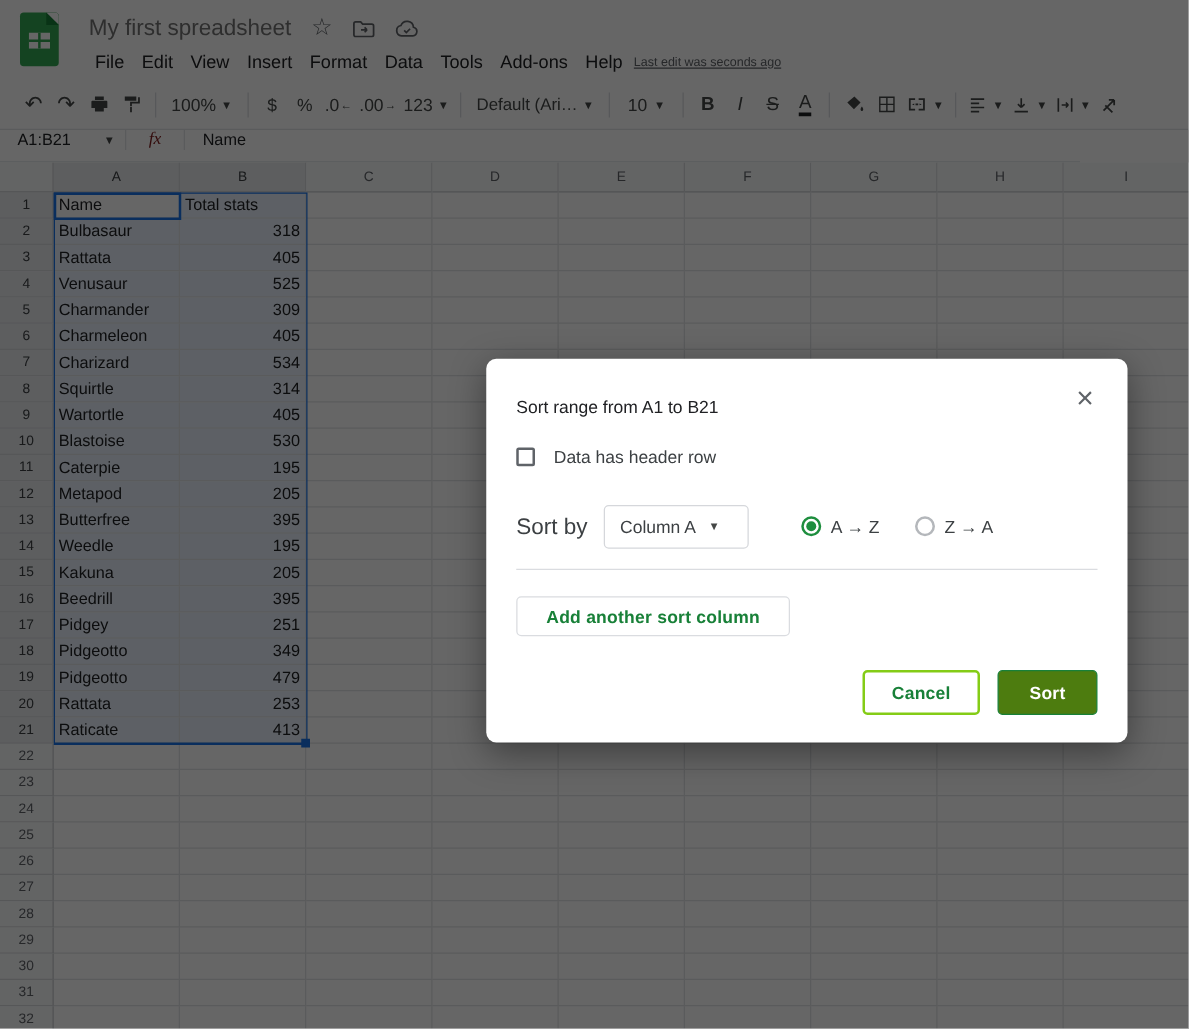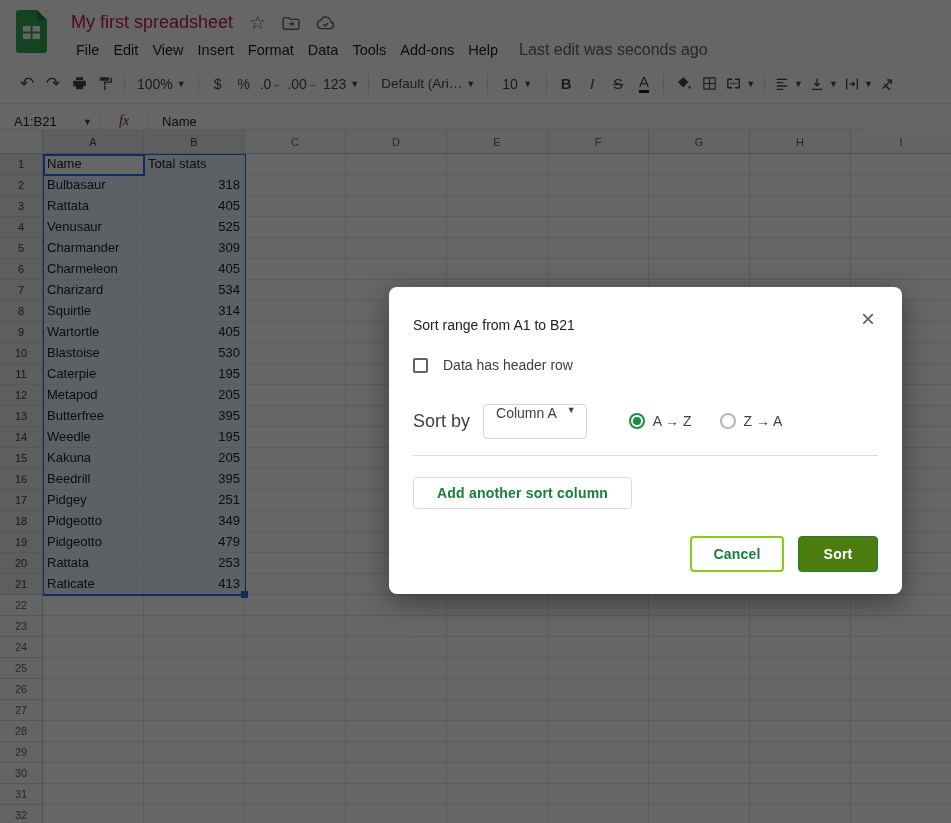--- a/index.html
+++ b/index.html
@@ -10,44 +10,44 @@
     background: #fff;
     color: #202124;
   }
   
   .topbar { position: absolute; left:0; top:0; width:951px; height:64px; background:#fff; }
   .logo { position:absolute; left:16px; top:10px; width:31px; height:43px; background:#34a853; border-radius:3px; overflow:hidden; }
   .logo .fold-dark{ position:absolute; top:0; right:0; width:10px; height:10px; background:#188038; }
   .logo .fold-cut{ position:absolute; top:-7px; right:-7px; width:14px; height:14px; background:#fff; transform:rotate(45deg); }
   .logo svg { position:absolute; left:7px; top:16px; }
   .title-row { position:absolute; left:71px; top:12px; display:flex; align-items:center; gap:16px; }
-  .doc-title { font-size:18px; color:#be185d; }
+  .doc-title { font-size:18px; color:#737373; }
   .title-ic { color:#5f6368; font-size:17px; line-height:1; display:flex; align-items:center; }
   .menu-row { position:absolute; left:69px; top:39px; display:flex; align-items:center; }
   .menu-item { font-size:14.5px; color:#202124; padding:3px 7px; border-radius:4px; cursor:default; }
-  .last-edit { font-size:16px; color:#5f6368; margin-left:14px; }
+  .last-edit { font-size:10px; color:#5f6368; text-decoration:underline; margin-left:2px; }
   
   .toolbar { position:absolute; left:0; top:64px; width:951px; height:40px; background:#fff;
              border-bottom:1px solid #e0e3e7; display:flex; align-items:center; padding-left:14px; }
   .tb { display:flex; align-items:center; justify-content:center; min-width:26px; height:26px;
         color:#444746; font-size:14px; border-radius:4px; padding:0 3px; position:relative; }
   .tb svg { display:block; }
   .tb-sep { width:1px; height:20px; background:#dadce0; margin:0 6px; flex:none; }
   .caret { font-size:9px; color:#444746; margin-left:4px; }
   .tb-zoom { min-width:52px; justify-content:space-between; padding:0 6px; }
   .tb-font { min-width:92px; justify-content:space-between; padding:0 6px; font-size:13.5px; }
   .tb-size { min-width:46px; justify-content:space-between; padding:0 8px; }
   .tb-b { font-weight:bold; font-size:15px; }
   .tb-i { font-style:italic; font-size:15px; }
   .tb-s { text-decoration:line-through; font-size:15px; }
   .tb-a { font-size:15px; border-bottom:3px solid #202124; line-height:1; padding-bottom:1px; }
   .dec-arrow { font-size:9px; margin-left:1px; }
   
   .fbar { position:absolute; left:0; top:104px; width:864px; height:26px; background:#fff;
-          border-bottom:1px solid #e0e3e7; display:flex; align-items:flex-end; font-size:13px; }
+          border-bottom:1px solid #e0e3e7; display:flex; align-items:flex-start; font-size:13px; }
   .name-box { width:100px; display:flex; align-items:center; justify-content:space-between;
               padding:0 8px 0 14px; color:#202124; }
   .fbar-sep { width:1px; height:16px; background:#e0e3e7; }
   .fx { font-style:italic; color:#7f1d1d; font-family:"Liberation Serif","DejaVu Serif",serif;
         padding:0 18px; font-size:14px; }
   .fbar-value { padding-left:14px; color:#202124; }
   
   .grid { position:absolute; left:0; top:130px; width:951px; height:693px; overflow:hidden; background:#fff; }
   .hdr-row { display:flex; height:24px; }
   .corner { width:43px; height:24px; background:#f8f9fa; border-right:1px solid #c7cace; border-bottom:1px solid #c7cace; flex:none; }
@@ -74,22 +74,22 @@
   .dialog { position:absolute; left:389px; top:287px; width:513px; height:307px; z-index:50;
             background:#fff; border-radius:8px; box-shadow:0 8px 28px rgba(0,0,0,0.4); padding:24px; }
   .dlg-title { font-size:14px; font-weight:400; color:#202124; line-height:28px; }
   .dlg-close { position:absolute; top:18px; right:20px; font-size:24px; color:#5f6368; width:28px; height:28px;
                display:flex; align-items:center; justify-content:center; cursor:default; }
   .chk-row { margin-top:16px; display:flex; align-items:center; gap:15px; height:20px; }
   .checkbox { width:15px; height:15px; border:2px solid #5f6368; border-radius:2px; background:#fff; flex:none; }
   .chk-label { font-size:14px; color:#3c4043; }
   .sort-row { margin-top:28px; display:flex; align-items:center; height:36px; }
   .sort-by-label { font-size:18px; color:#3c4043; margin-right:13px; }
-  .col-select { display:flex; gap:10px; border:1px solid #d5d7db; border-radius:4px;
-                height:35px; padding:0 10px 0 12px; font-size:14px; color:#3c4043; }
+  .col-select { display:flex; align-items:center; gap:10px; border:1px solid #d5d7db; border-radius:4px;
+                height:35px; padding:0 22px 0 12px; font-size:14px; color:#3c4043; }
   .col-select .caret { margin:0; }
   .radio-group { display:flex; align-items:center; margin-left:42px; gap:28px; }
   .radio-opt { display:flex; align-items:center; gap:8px; }
   .radio { width:16px; height:16px; border-radius:50%; flex:none; position:relative; }
   .radio.on { border:2px solid #1e8e3e; }
   .radio.on::after { content:""; position:absolute; left:2px; top:2px; width:8px; height:8px;
                      border-radius:50%; background:#1e8e3e; }
   .radio.off { border:2px solid #b4b7bb; }
   .radio-label { font-size:14px; color:#3c4043; }
   .dlg-divider { margin-top:16px; height:1px; background:#dadce0; }

